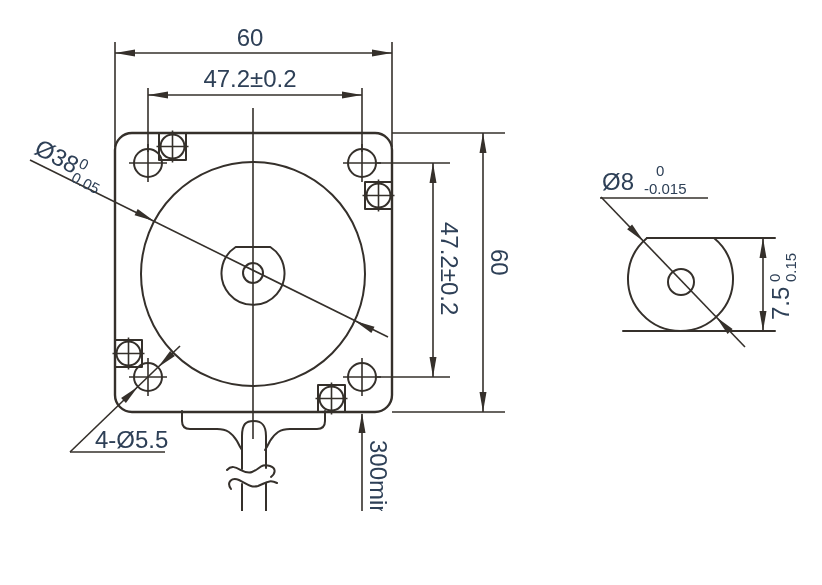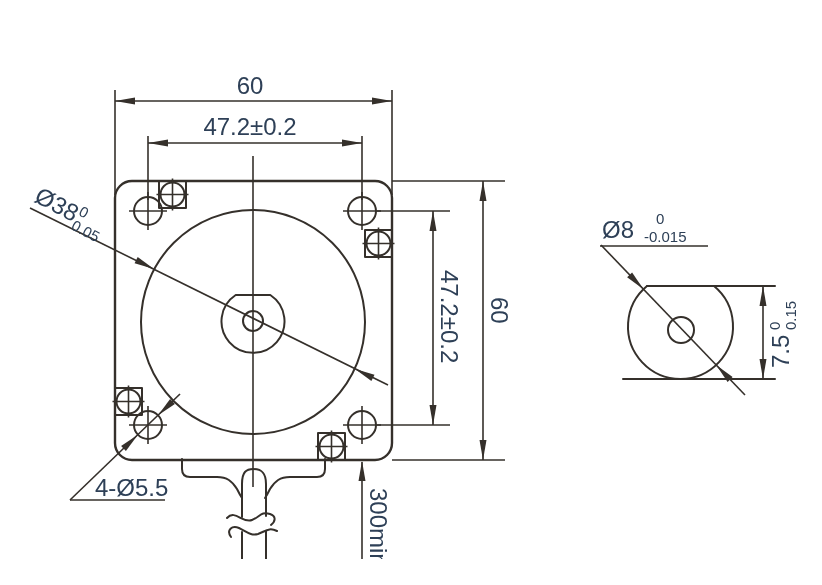--- a/index.html
+++ b/index.html
@@ -1,17 +1,17 @@
 <!DOCTYPE html>
 <html style="--line: #35302b; --text: #2e4057; --bg: #ffffff;"><head>
 <meta charset="utf-8">
 <style>
   :root { --line:#35302b; --text:#2e4057; --bg:#ffffff; }
   html,body { margin:0; padding:0; background:var(--bg); }
-  .stage { width:822px; height:511px; position:relative; background:var(--bg);margin-top:48px; }
+  .stage { width:822px; height:511px; position:relative; background:var(--bg); }
   svg { display:block; }
   .ln   { stroke:var(--line); fill:none; stroke-width:2;   stroke-linecap:round; stroke-linejoin:round; }
   .ln-heavy { stroke:var(--line); fill:none; stroke-width:2.4; stroke-linejoin:round; }
   .ln-thin  { stroke:var(--line); fill:none; stroke-width:1.6; stroke-linecap:butt; }
   .fillln   { fill:var(--line); stroke:none; }
   .ar   { fill:var(--line); stroke:none; }
   text { fill:var(--text); font-family:"Liberation Sans","DejaVu Sans",sans-serif; }
   .dim  { font-size:24px; }
   .dim-sm { font-size:15px; }
 </style>

